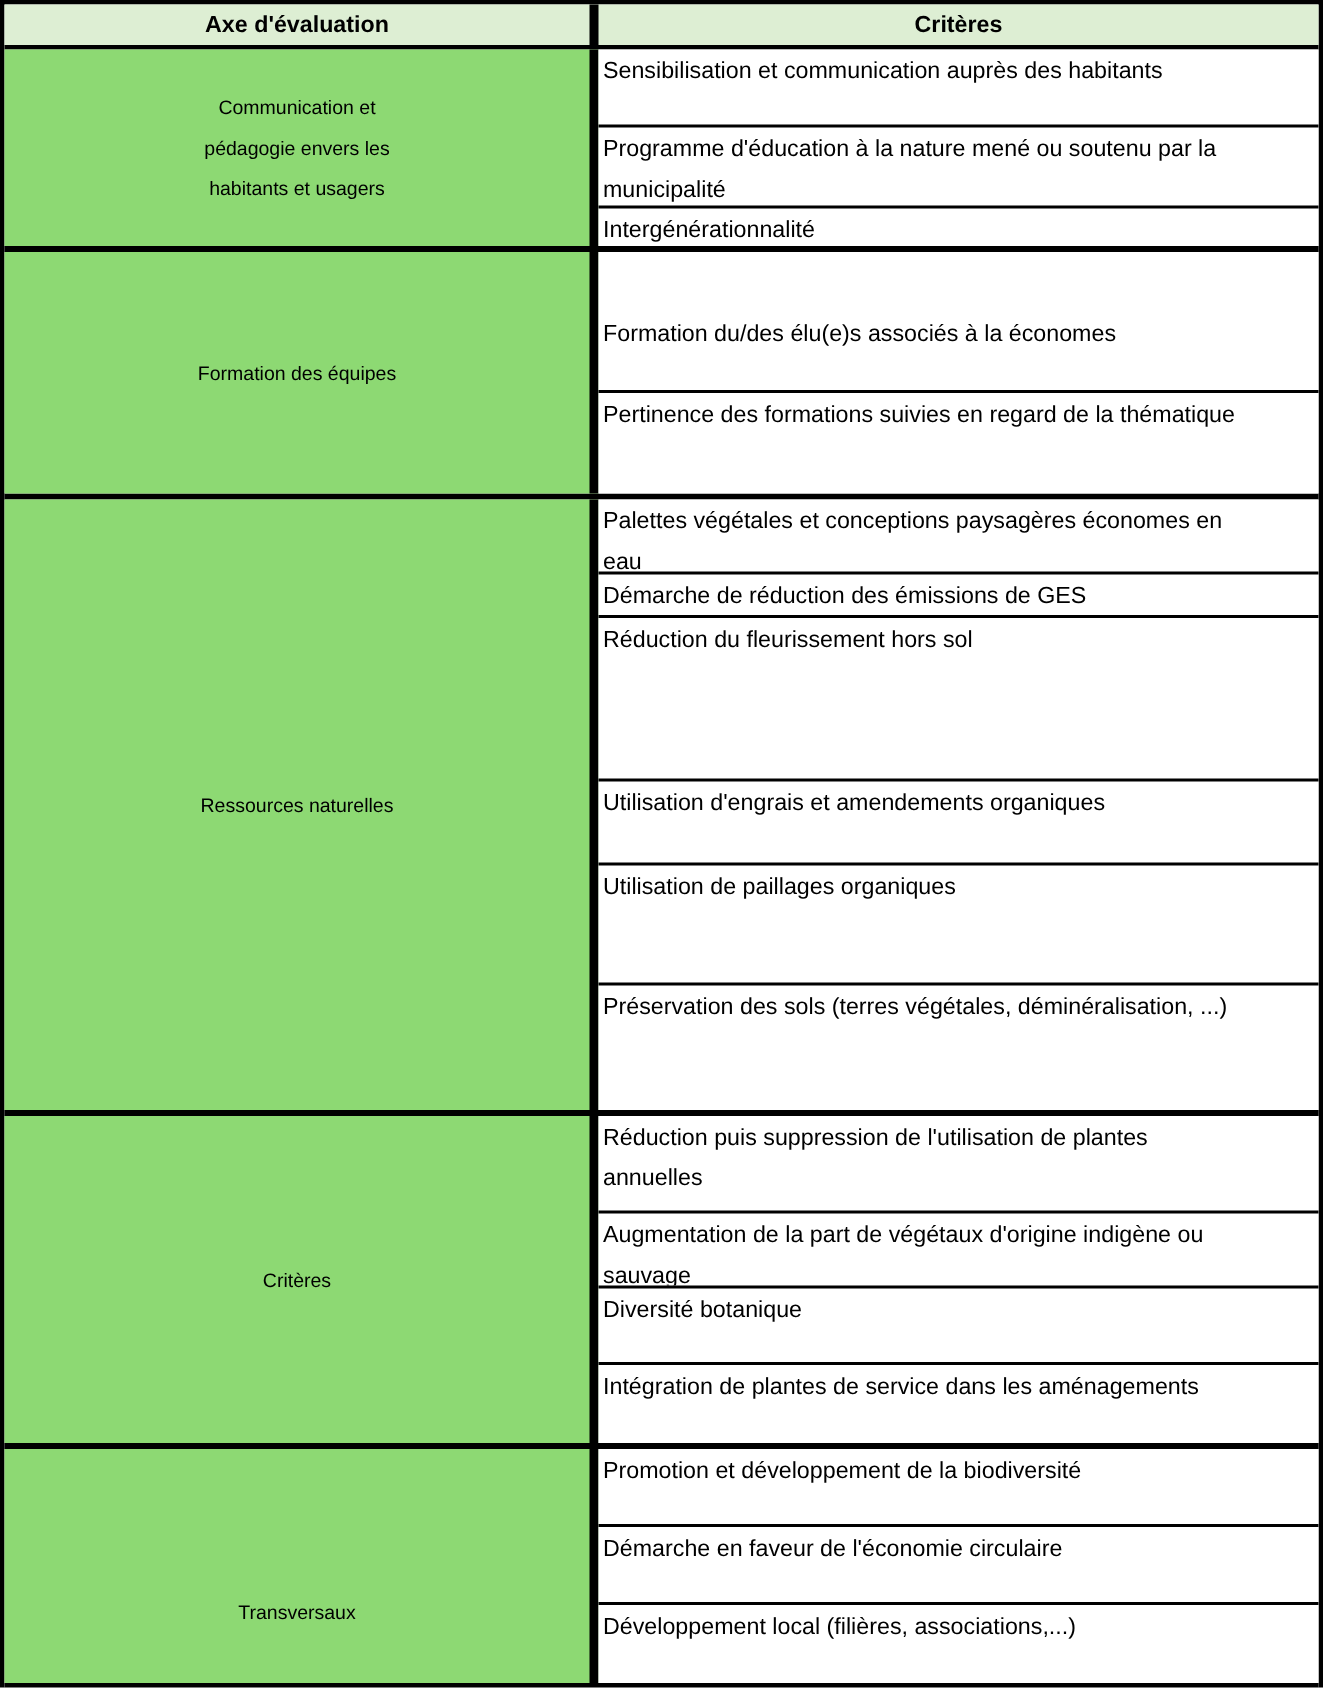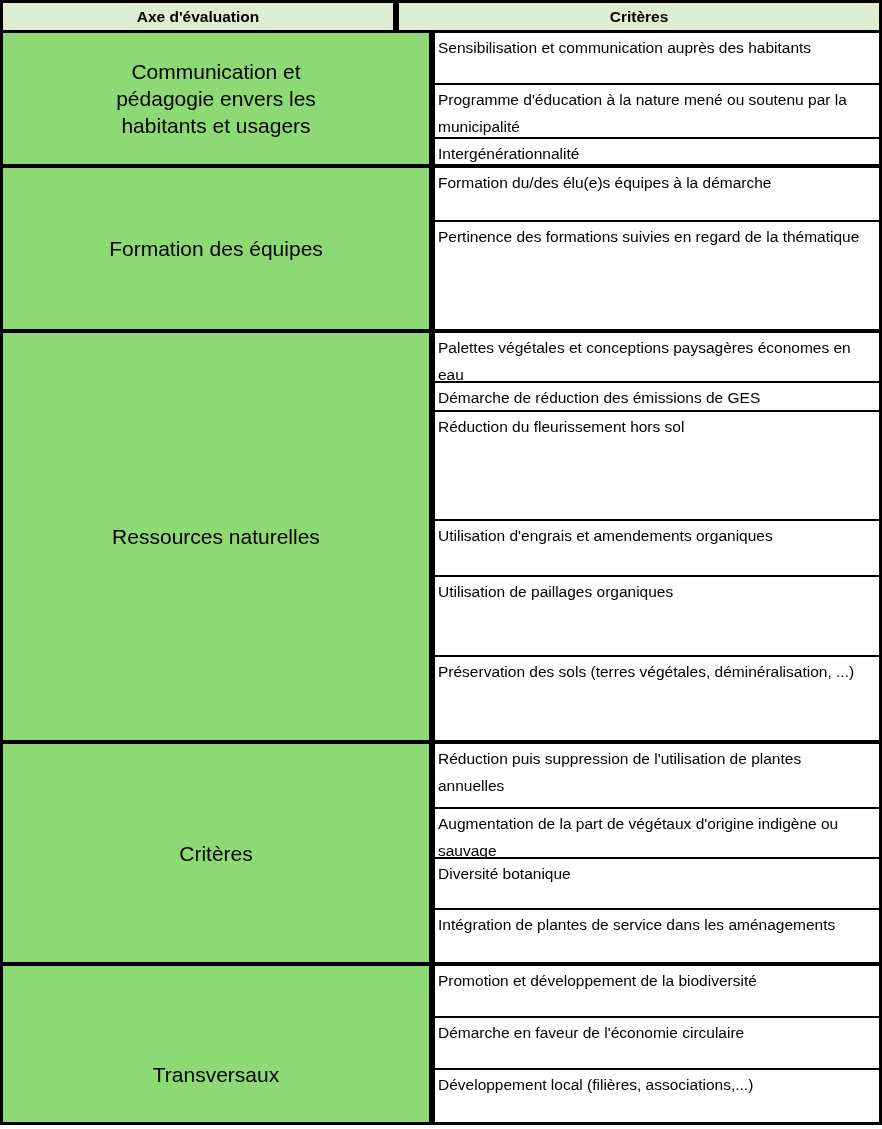--- a/index.html
+++ b/index.html
@@ -53,37 +53,38 @@
   .header-cell.crit{flex:1;}
   
   .section{
     box-sizing:border-box;
     display:flex;
     border-bottom:4px solid var(--border-color);
   }
   .section.last-section{border-bottom:3px solid var(--border-color);}
   .axis-cell{
     box-sizing:border-box;
-    width:432px;
+    width:396px;
     border-right:6px solid var(--border-color);
     background:var(--axis-fill);
     display:flex;
     align-items:center;
     justify-content:center;
     text-align:center;
-    font-size:21px;
+    font-size:13px;
     line-height:27px;
     white-space:pre-line;
   }
   .axis-cell.offset-down{padding-top:60px;}
   .criteria-col{
     flex:1;
     display:flex;
     flex-direction:column;
     background:var(--cell-fill);
+    justify-content:center;
   }
   .crit-row{
     box-sizing:border-box;
     border-bottom:2px solid var(--border-color);
     padding:1px 3px 0 3px;
     font-size:15.5px;
     line-height:27px;
     white-space:pre-line;
     overflow:hidden;
   }
@@ -108,21 +109,21 @@
         <div class="crit-row" style="height:52px;">Sensibilisation et communication auprès des habitants</div>
         <div class="crit-row" style="height:54px;">Programme d'éducation à la nature mené ou soutenu par la
 municipalité</div>
         <div class="crit-row last" style="height:25px;">Intergénérationnalité</div>
       </div>
     </div>
 
     <div class="section" style="height:165px;">
       <div class="axis-cell">Formation des équipes</div>
       <div class="criteria-col">
-        <div class="crit-row" style="height:54px;">Formation du/des élu(e)s équipes à la démarche</div>
+        <div class="crit-row" style="height:54px;">Formation du/des élu(e)s associés à la économes</div>
         <div class="crit-row last" style="height:27px;">Pertinence des formations suivies en regard de la thématique</div>
       </div>
     </div>
 
     <div class="section" style="height:411px;">
       <div class="axis-cell">Ressources naturelles</div>
       <div class="criteria-col">
         <div class="crit-row" style="height:50px;">Palettes végétales et conceptions paysagères économes en
 eau</div>
         <div class="crit-row" style="height:29px;">Démarche de réduction des émissions de GES</div>

